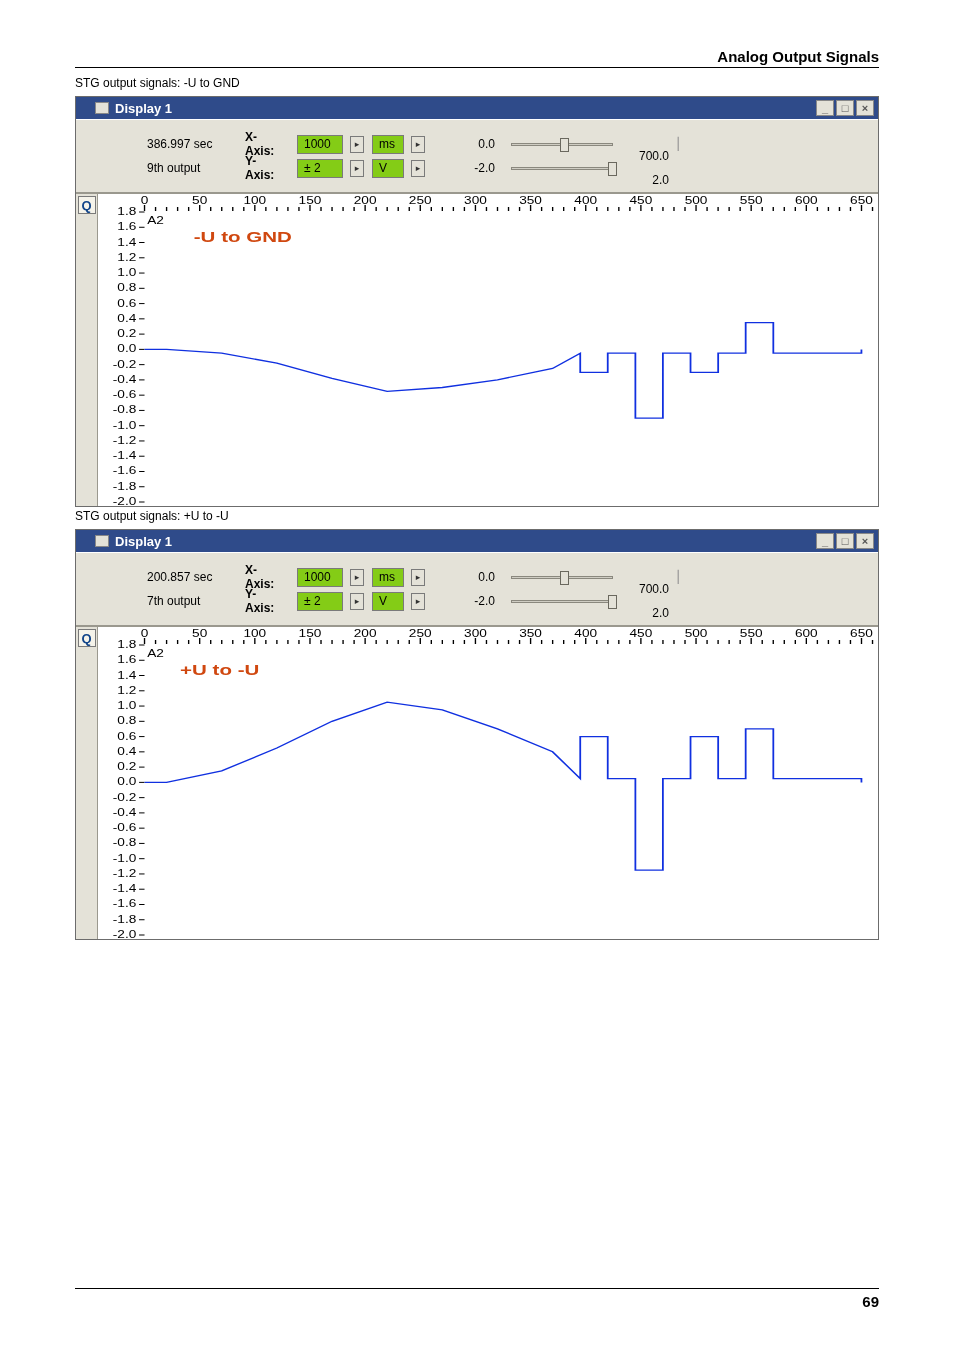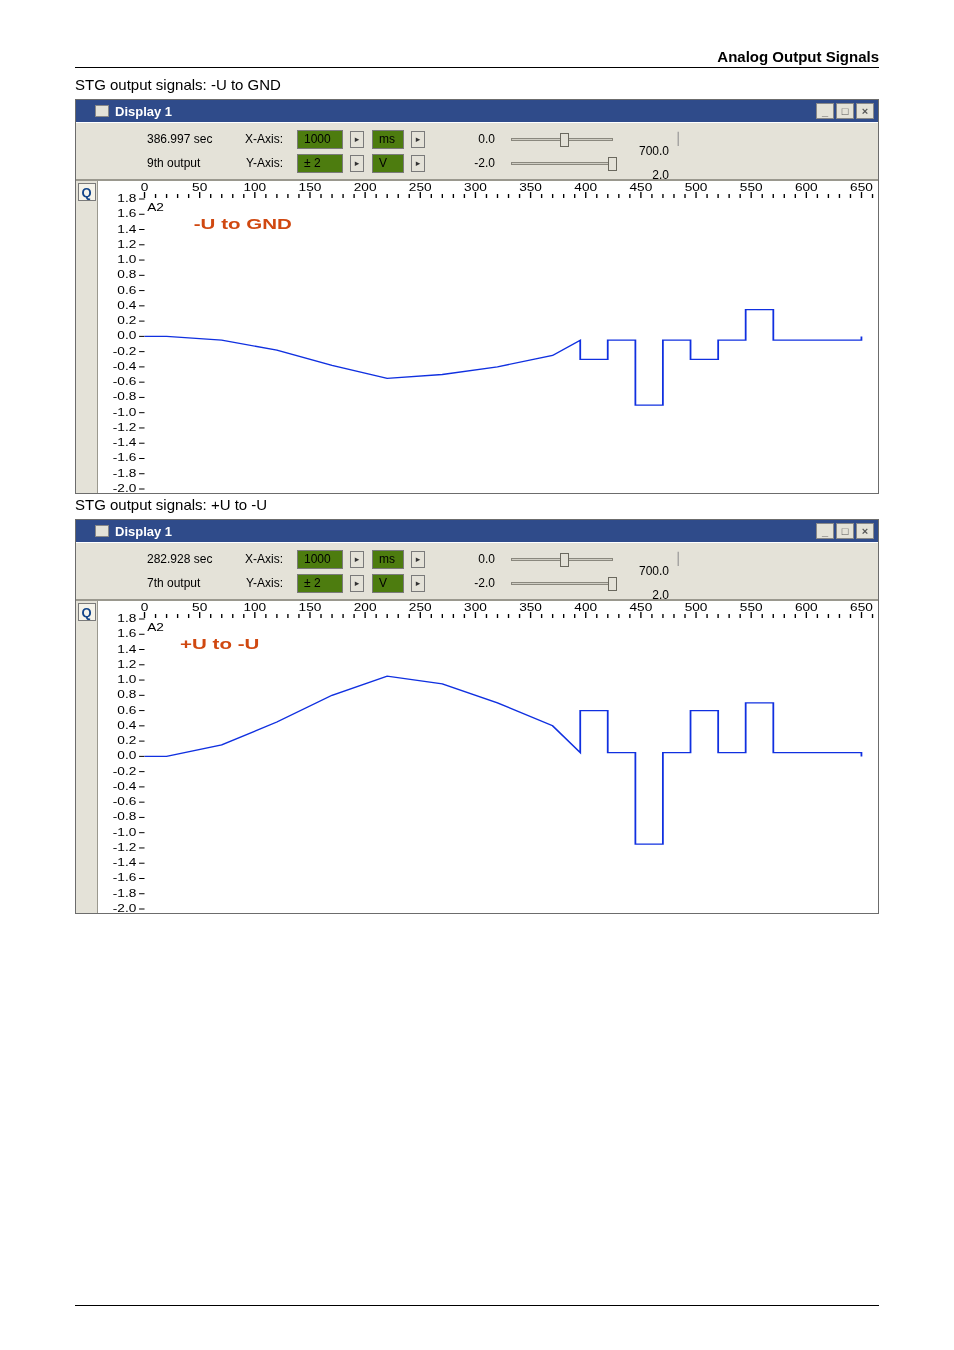--- a/index.html
+++ b/index.html
@@ -15,21 +15,21 @@
   }
   .header-area { margin-bottom: 8px; }
   .section-title {
     font-weight: 700;
     font-size: 15px;
     text-align: right;
     padding-bottom: 2px;
   }
   .thin-rule { border-top: 1px solid #000; margin-bottom: 4px; }
   .caption {
-    font-size: 15px;
+    font-size: 12px;
     margin: 2px 0 6px 0;
   }
   .caption2 { }
   .win {
     border: 1px solid #6c6c6c;
     background: #e4e2d8;
     width: 100%;
   }
   .titlebar {
     display: flex;
@@ -54,36 +54,36 @@
     background: #e4e2d8;
     border: 1px solid #888;
     display: flex; align-items: center; justify-content: center;
     font-size: 11px; line-height: 1;
     color: #555;
   }
   .toolbar {
     background: #e4e2d8;
     border-top: 1px solid #fff;
     border-bottom: 1px solid #9a988e;
-    padding: 4px 8px;
+    padding: 12px 8px;
     font-size: 12px;
     color: #000;
   }
   .toolbar-row {
     display: flex;
     align-items: center;
     height: 24px;
     gap: 8px;
   }
   .tb-spacer1 { width: 55px; }
   .tb-time { width: 90px; text-align: left; }
-  .tb-axislbl { width: 44px; text-align: right; padding-right: 6px; }
+  .tb-axislbl { width: 44px; text-align: left; padding-right: 6px; font-weight: bold; }
   .tb-input {
     display: inline-flex; align-items: center;
-    background: #4d7c0f; border: 1px solid #7a7a7a;
+    background: #84cc16; border: 1px solid #7a7a7a;
     height: 19px; padding: 0 4px 0 6px;
     font-size: 12px;
   }
   .tb-input.num { width: 46px; }
   .tb-input.unit { width: 32px; }
   .tb-arrow {
     width: 14px; height: 17px;
     background: #e4e2d8;
     border: 1px solid #7a7a7a;
     display: flex; align-items: center; justify-content: center;
@@ -365,21 +365,21 @@
     <div class="win-controls">
       <span class="win-btn">_</span>
       <span class="win-btn">□</span>
       <span class="win-btn">×</span>
     </div>
   </div>
 
   <div class="toolbar">
     <div class="toolbar-row">
       <span class="tb-spacer1"></span>
-      <span class="tb-time">282.928 sec</span>
+      <span class="tb-time">200.857 sec</span>
       <span class="tb-axislbl">X-Axis:</span>
       <span class="tb-input num">1000</span>
       <span class="tb-arrow">▸</span>
       <span class="tb-input unit">ms</span>
       <span class="tb-arrow">▸</span>
       <span class="tb-gap"></span>
       <span class="tb-sval">0.0</span>
       <span class="slider">
         <span class="slider-track"></span>
         <span class="slider-thumb" style="left:48%;"></span>
@@ -540,13 +540,14 @@
         <text class="axis" id="plot2-chan" x="36" y="30" font-size="10">A2</text>
         <text class="annot" id="plot2-annot" x="60" y="48" fill="#d04810">+U to -U</text>
         <path id="plot2-trace" class="trace" d="M34.0 155.4 L50.1 155.4 L90.4 143.9 L130.7 121.0 L171.0 94.3 L211.3 75.2 L251.6 82.9 L291.9 101.9 L332.2 124.8 L352.4 151.6 L352.4 109.6 L372.5 109.6 L372.5 151.6 L392.7 151.6 L392.7 243.1 L412.8 243.1 L412.8 151.6 L433.0 151.6 L433.0 109.6 L453.2 109.6 L453.2 151.6 L473.3 151.6 L473.3 101.9 L493.5 101.9 L493.5 151.6 L557.9 151.6 L557.9 155.4 "></path>
       </svg>
     </div>
   </div>
 </div>
 
 <div class="footer">
   <div class="footer-rule"></div>
+  <div class="page-num">69</div>
 </div>
 
 </body></html>

